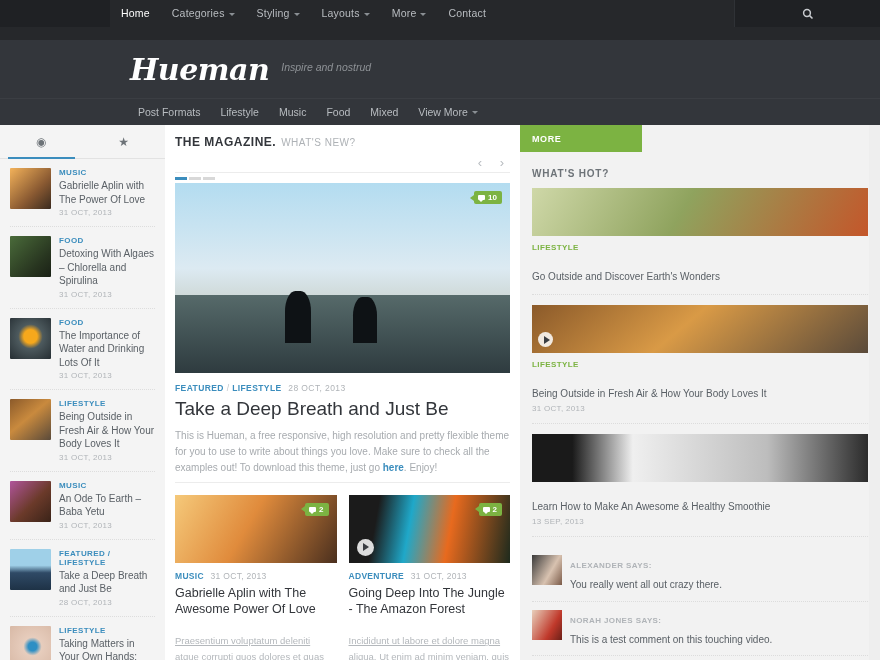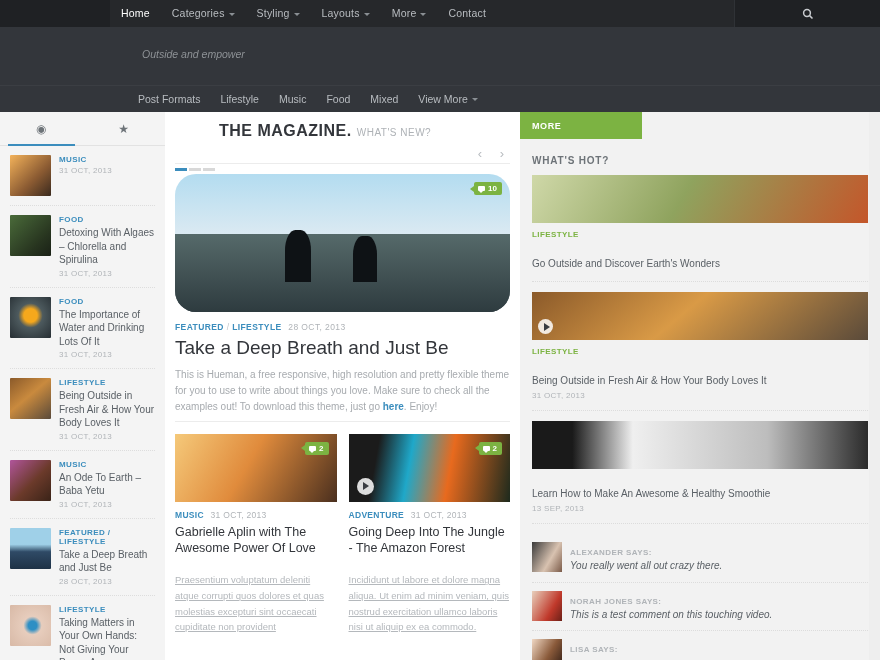--- a/index.html
+++ b/index.html
@@ -7,21 +7,21 @@
   body {
     font-family: "Liberation Sans", sans-serif;
     background: #eeeeee;
     font-size: 12px;
     color: #444;
   }
   .page { width: 880px; height: 660px; position: relative; background: #eeeeee; }
 
   
   .topbar {
-    height: 27px; background: #26282b; display: flex; align-items: flex-end;
+    height: 40px; background: #26282b; display: flex; align-items: flex-start;
     position: relative;
   }
   .topbar .left-pad { width: 110px; height: 27px; background: #1f2124; }
   .topnav { display: flex; align-items: center; height: 27px; }
   .topnav-item {
     color: #b8bcc0; font-size: 10.5px; padding: 0 11px; line-height: 27px;
     white-space: nowrap; letter-spacing: .2px;
   }
   .topnav-item.active { color: #ffffff; }
   .caret {
@@ -97,41 +97,40 @@
   }
   .mini-body { flex: 1; min-width: 0; }
   .cat { font-size: 8px; font-weight: bold; letter-spacing: .4px; color: #3b8dbd; text-transform: uppercase; }
   .mini-title { font-size: 10px; color: #5a6066; line-height: 1.35; margin-top: 2px; }
   .mini-date { font-size: 8px; color: #b0b4b8; margin-top: 2px; letter-spacing: .3px; }
 
   
   .main-head {
     padding: 10px 0 6px; display: flex; align-items: baseline; gap: 5px;
   }
-  .main-head .mh-1 { font-size: 16px; font-weight: bold; letter-spacing: .5px; color: #33363b; margin-left: 44px; }
+  .main-head .mh-1 { font-size: 12px; font-weight: bold; letter-spacing: .5px; color: #33363b; }
   .main-head .mh-2 { font-size: 10px; letter-spacing: .5px; color: #aeb2b6; }
 
   .carousel-nav {
     display: flex; justify-content: flex-end; gap: 6px; align-items: center;
     border-bottom: 1px solid #ececec; padding-bottom: 3px; margin-bottom: 4px;
   }
   .cnav {
     width: 16px; height: 14px; display: flex; align-items: center; justify-content: center;
     color: #b8bcc0; font-size: 13px;
   }
 
   .dots { display: flex; gap: 2px; margin-bottom: 3px; }
   .dot { width: 12px; height: 3px; background: #d8d8d8; }
   .dot.active { background: #3b8dbd; }
 
   .hero {
-    height: 138px; position: relative; background-size: cover; background-position: center;
+    height: 190px; position: relative; background-size: cover; background-position: center;
     background: linear-gradient(#b3dcf0 0%, #dceaf2 45%, #cfd9d8 60%, #3a4a52 100%);
     overflow: hidden;
-    border-radius: 21px;
   }
   .hero-sil {
     position: absolute; bottom: 0; left: 0; right: 0; height: 78px;
     background: linear-gradient(#566a6a, #2e3b3f);
   }
   .sil-person { position: absolute; bottom: 30px; background: #0e1215; border-radius: 40% 40% 0 0; }
   .badge {
     position: absolute; top: 8px; right: 8px; background: #7cb342; color: #fff;
     font-size: 8px; font-weight: bold; padding: 2px 5px 2px 4px; border-radius: 2px;
     display: flex; align-items: center; gap: 3px;
@@ -198,21 +197,21 @@
   }
   .hot-item { padding-bottom: 10px; border-bottom: 1px dotted #dcdcdc; margin-bottom: 10px; }
   .hot-img { height: 48px; background-size: cover; background-position: center; position: relative; }
   .hot-cat { font-size: 8px; font-weight: bold; letter-spacing: .4px; color: #7cb342; margin-top: 7px; text-transform: uppercase; }
   .hot-title { font-size: 10px; color: #5a6066; line-height: 1.4; margin-top: 18px; }
   .hot-date { font-size: 8px; color: #b0b4b8; margin-top: 3px; letter-spacing: .3px; }
 
   .comment-item { display: flex; gap: 8px; padding: 8px 0; border-bottom: 1px dotted #dcdcdc; }
   .avatar { width: 30px; height: 30px; flex-shrink: 0; background-size: cover; background-position: center; }
   .cm-author { font-size: 8px; font-weight: bold; letter-spacing: .4px; color: #b0b4b8; text-transform: uppercase; margin-top: 6px; }
-  .cm-text { font-size: 10px; color: #5a6066; line-height: 1.45; margin-top: 2px; font-style: italic; }
+  .cm-text { font-size: 10px; color: #5a6066; line-height: 1.45; margin-top: 8px; }
 
   .right-edge { position: absolute; right: 0; top: 0; width: 11px; height: 100%; background: #eeeeee; }
 </style>
 </head>
 <body>
 
 <div class="page">
 
   <div class="topbar">
     <div class="left-pad"></div>
@@ -238,21 +237,22 @@
     </div>
     <div class="search-wrap">
       <svg width="12" height="12" viewBox="0 0 12 12">
         <circle cx="5" cy="5" r="3.4" fill="none" stroke="#c9ccd0" stroke-width="1.5"></circle>
         <line x1="7.6" y1="7.6" x2="10.5" y2="10.5" stroke="#c9ccd0" stroke-width="1.5"></line>
       </svg>
     </div>
   </div>
 
   <div class="header">
-    <div class="tagline">Outside and empower</div>
+    <div class="logo">Hueman</div>
+    <div class="tagline">Inspire and nostrud</div>
   </div>
 
   <div class="subnav">
     <div class="subnav-item"><span>Post Formats</span></div>
     <div class="subnav-item"><span>Lifestyle</span></div>
     <div class="subnav-item"><span>Music</span></div>
     <div class="subnav-item"><span>Food</span></div>
     <div class="subnav-item"><span>Mixed</span></div>
     <div class="subnav-item"><span>View More</span><i class="caret"></i></div>
   </div>
@@ -268,20 +268,21 @@
         <div class="tab">
             <span>★</span>
           </div>
       </div>
 
       <div class="mini-list">
         <div class="mini-item">
           <div class="mini-thumb" style="background:linear-gradient(135deg,#f3b25a,#8a5a32 60%,#3a2a1e);"></div>
           <div class="mini-body">
             <div class="cat">MUSIC</div>
+            <div class="mini-title">Gabrielle Aplin with The Power Of Love</div>
             <div class="mini-date">31 OCT, 2013</div>
           </div>
         </div>
         <div class="mini-item">
           <div class="mini-thumb" style="background:linear-gradient(135deg,#4a6b3a,#27341f 70%,#1a2116);"></div>
           <div class="mini-body">
             <div class="cat">FOOD</div>
             <div class="mini-title">Detoxing With Algaes – Chlorella and Spirulina</div>
             <div class="mini-date">31 OCT, 2013</div>
           </div>

